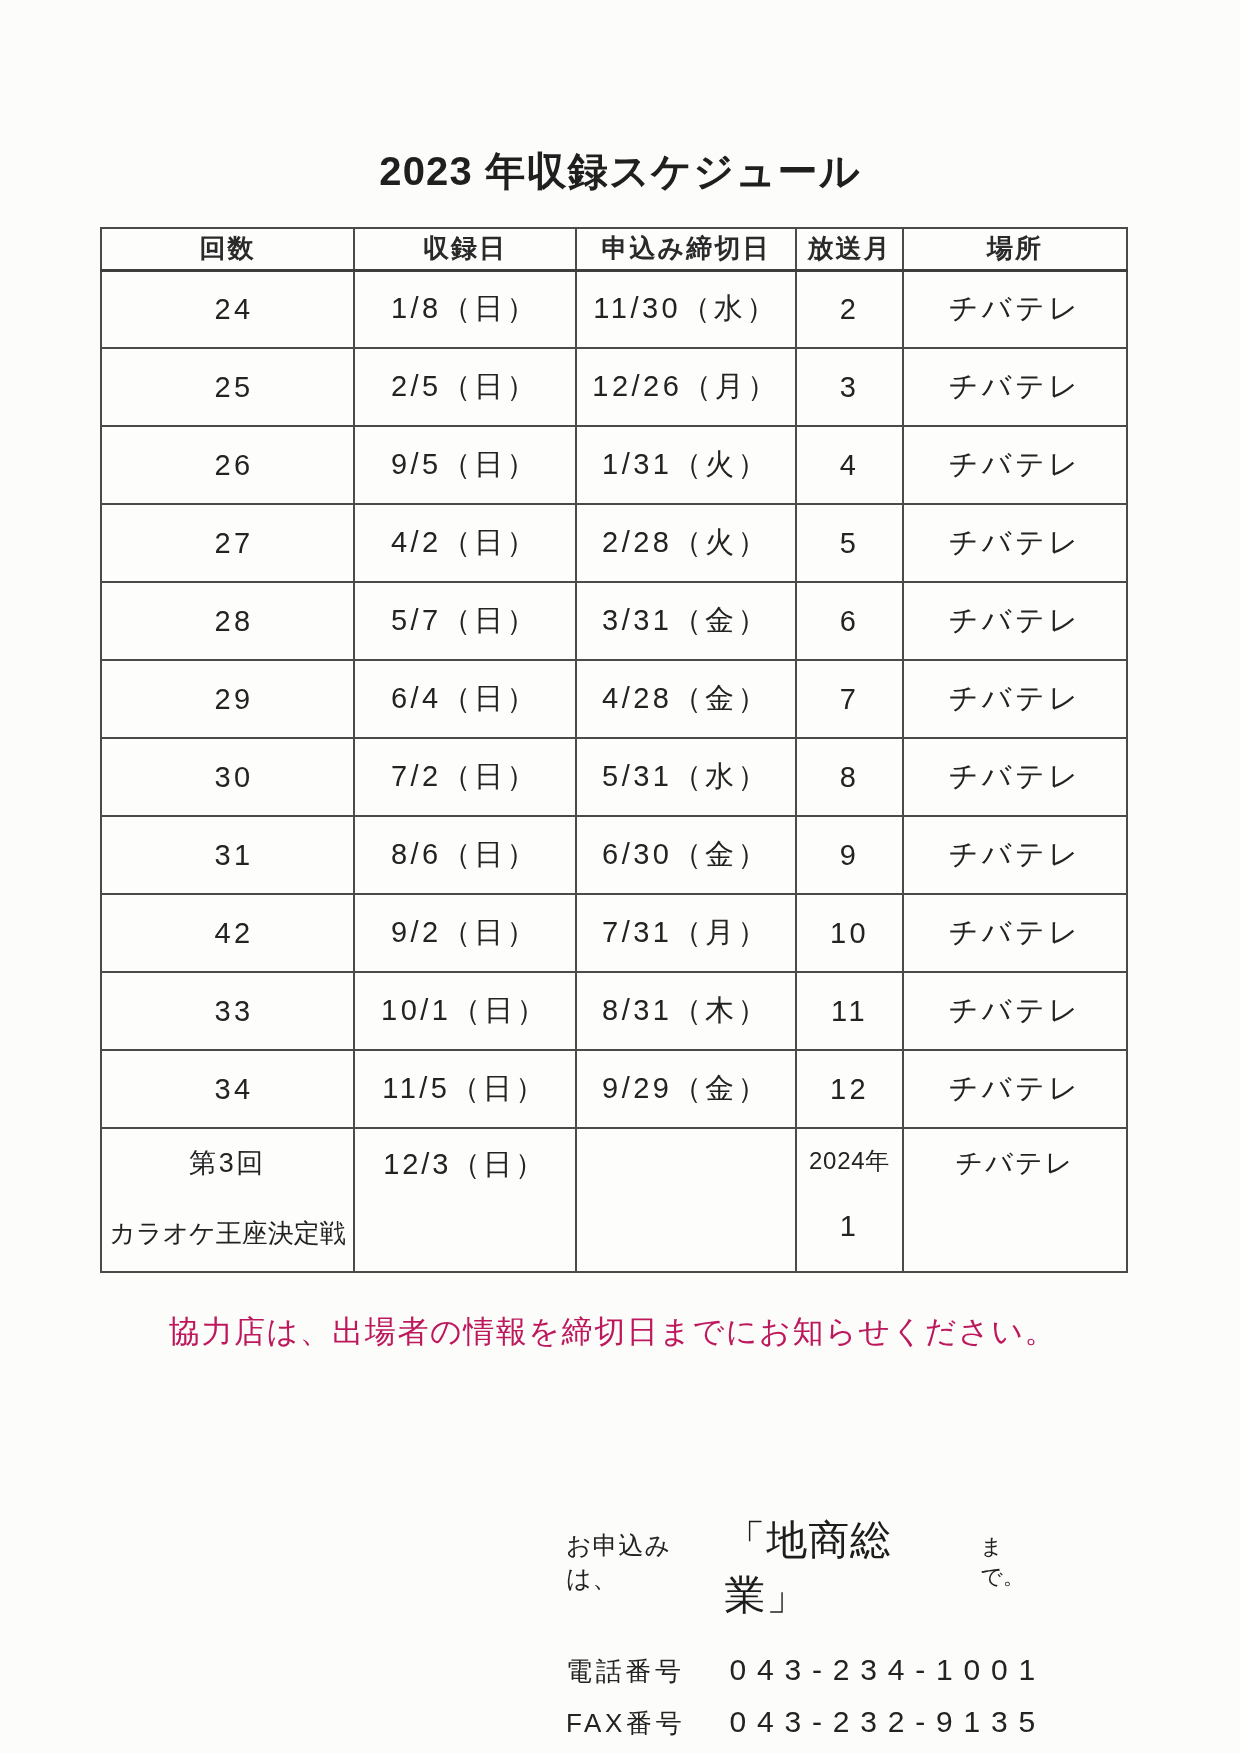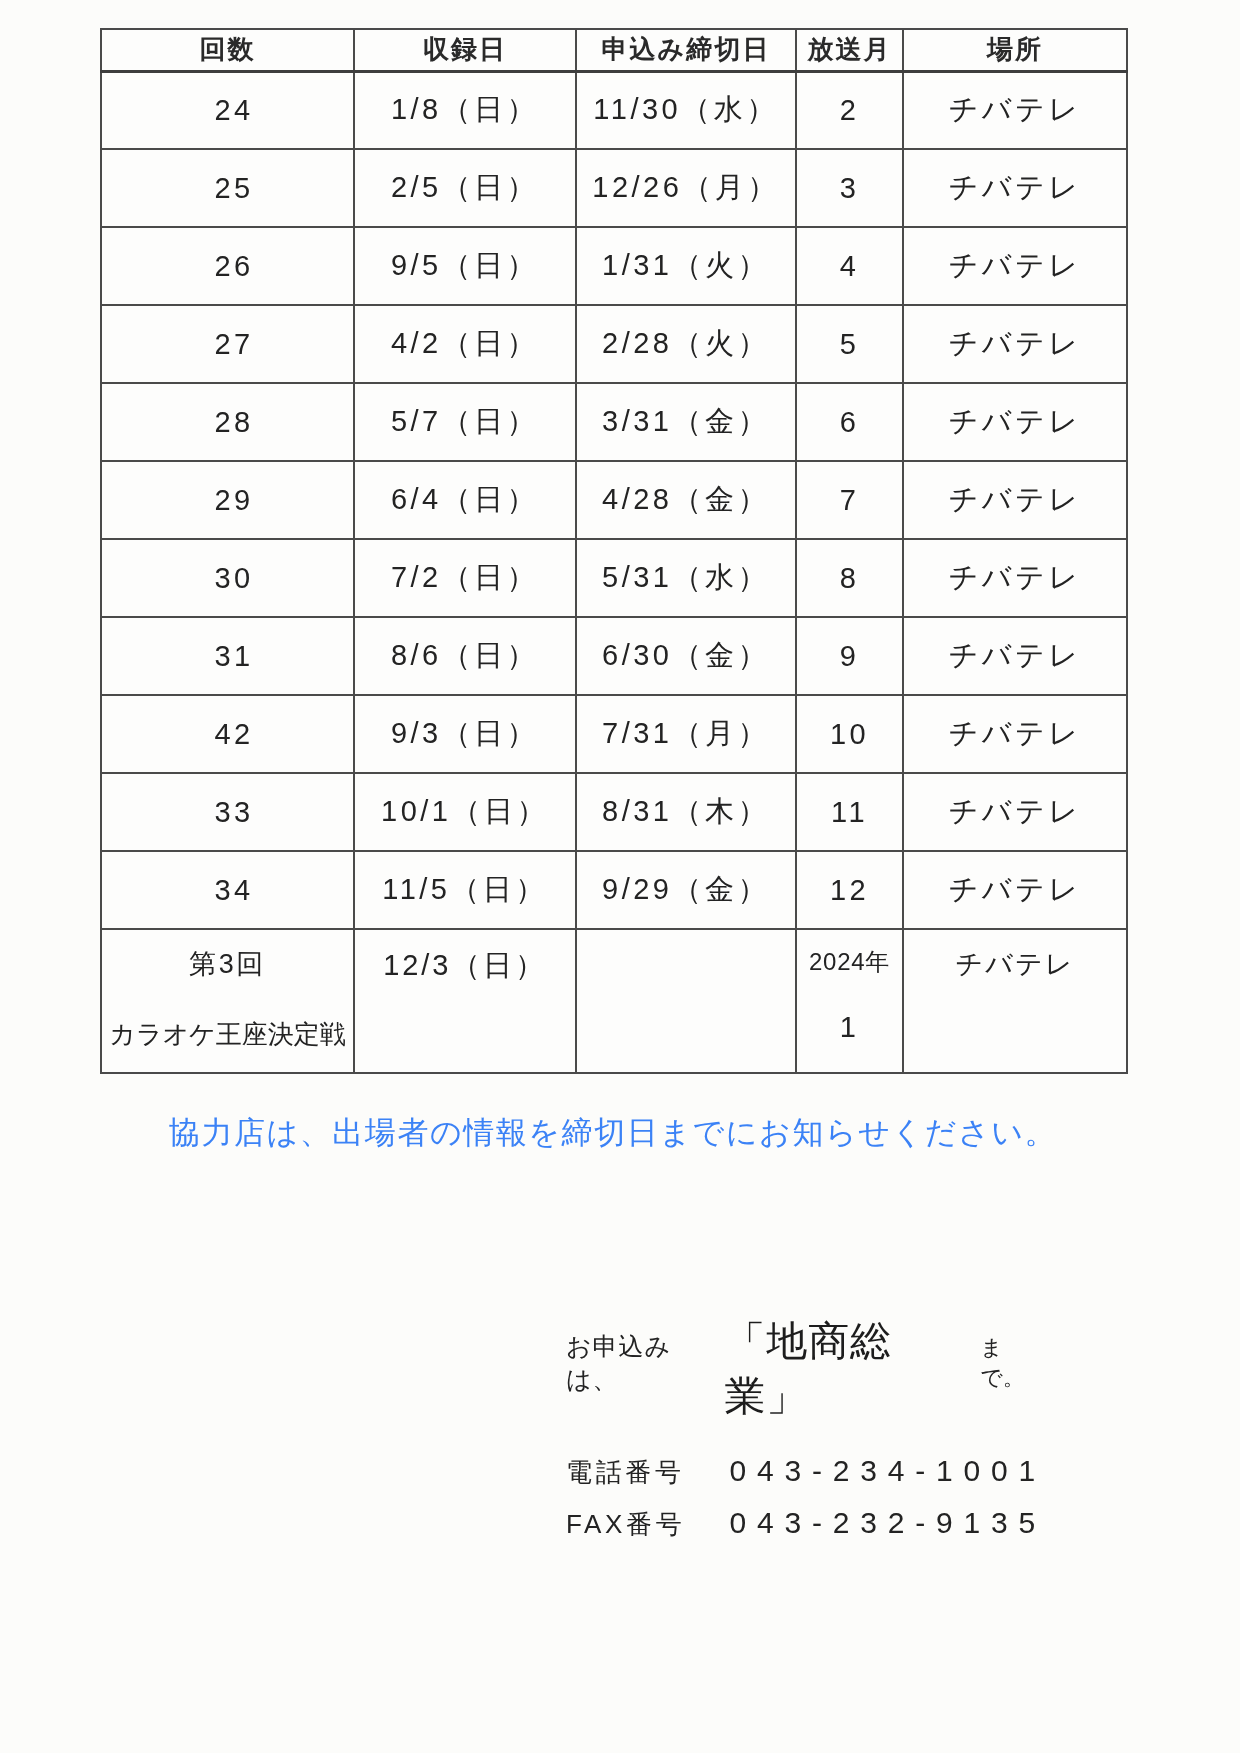--- a/index.html
+++ b/index.html
@@ -62,39 +62,40 @@
   .fin-year    { font-size:24px; letter-spacing:0.03em; }
   .fin-month   { font-size:29px; padding-bottom:8px; }
   .fin-place   { font-size:27px; letter-spacing:0.08em; }
 
   .note {
     width:1026px;
     margin:38px 0 0 100px;
     text-align:center;
     font-size:31px;
     letter-spacing:0.05em;
-    color:#3b82f6;
+    color:#be185d;
   }
 
   .contact { margin:128px 0 0 566px; width:480px; }
   .contact-line1 { display:flex; align-items:baseline; }
   .contact-intro  { font-size:25px; letter-spacing:0.04em; }
   .contact-company{ font-size:41px; letter-spacing:0.02em; margin-left:4px; color:#1d1d1d;margin-top:32px; }
   .contact-suffix { font-size:22px; margin-left:10px; }
 
   .contact-row { display:flex; align-items:baseline; margin-top:16px; }
   .contact-row.first { margin-top:30px; }
   .contact-label { width:172px; font-size:26px; letter-spacing:0.14em; }
   .contact-value { font-size:30px; letter-spacing:0.36em; white-space:nowrap; }
 </style>
 </head>
 <body>
 
 <div class="page">
 
+  <div class="title">2023 年収録スケジュール</div>
 
   <table class="sched">
     <colgroup>
       <col style="width:253px">
         <col style="width:222px">
         <col style="width:220px">
         <col style="width:107px">
         <col style="width:224px">
     </colgroup>
     <thead>
@@ -158,21 +159,21 @@
       </tr>
       <tr>
         <td class="c-kaisu">31</td>
         <td class="c-date">8/6（日）</td>
         <td class="c-date">6/30（金）</td>
         <td class="c-month">9</td>
         <td class="c-place">チバテレ</td>
       </tr>
       <tr>
         <td class="c-kaisu">42</td>
-        <td class="c-date">9/3（日）</td>
+        <td class="c-date">9/2（日）</td>
         <td class="c-date">7/31（月）</td>
         <td class="c-month">10</td>
         <td class="c-place">チバテレ</td>
       </tr>
       <tr>
         <td class="c-kaisu">33</td>
         <td class="c-date">10/1（日）</td>
         <td class="c-date">8/31（木）</td>
         <td class="c-month">11</td>
         <td class="c-place">チバテレ</td>

